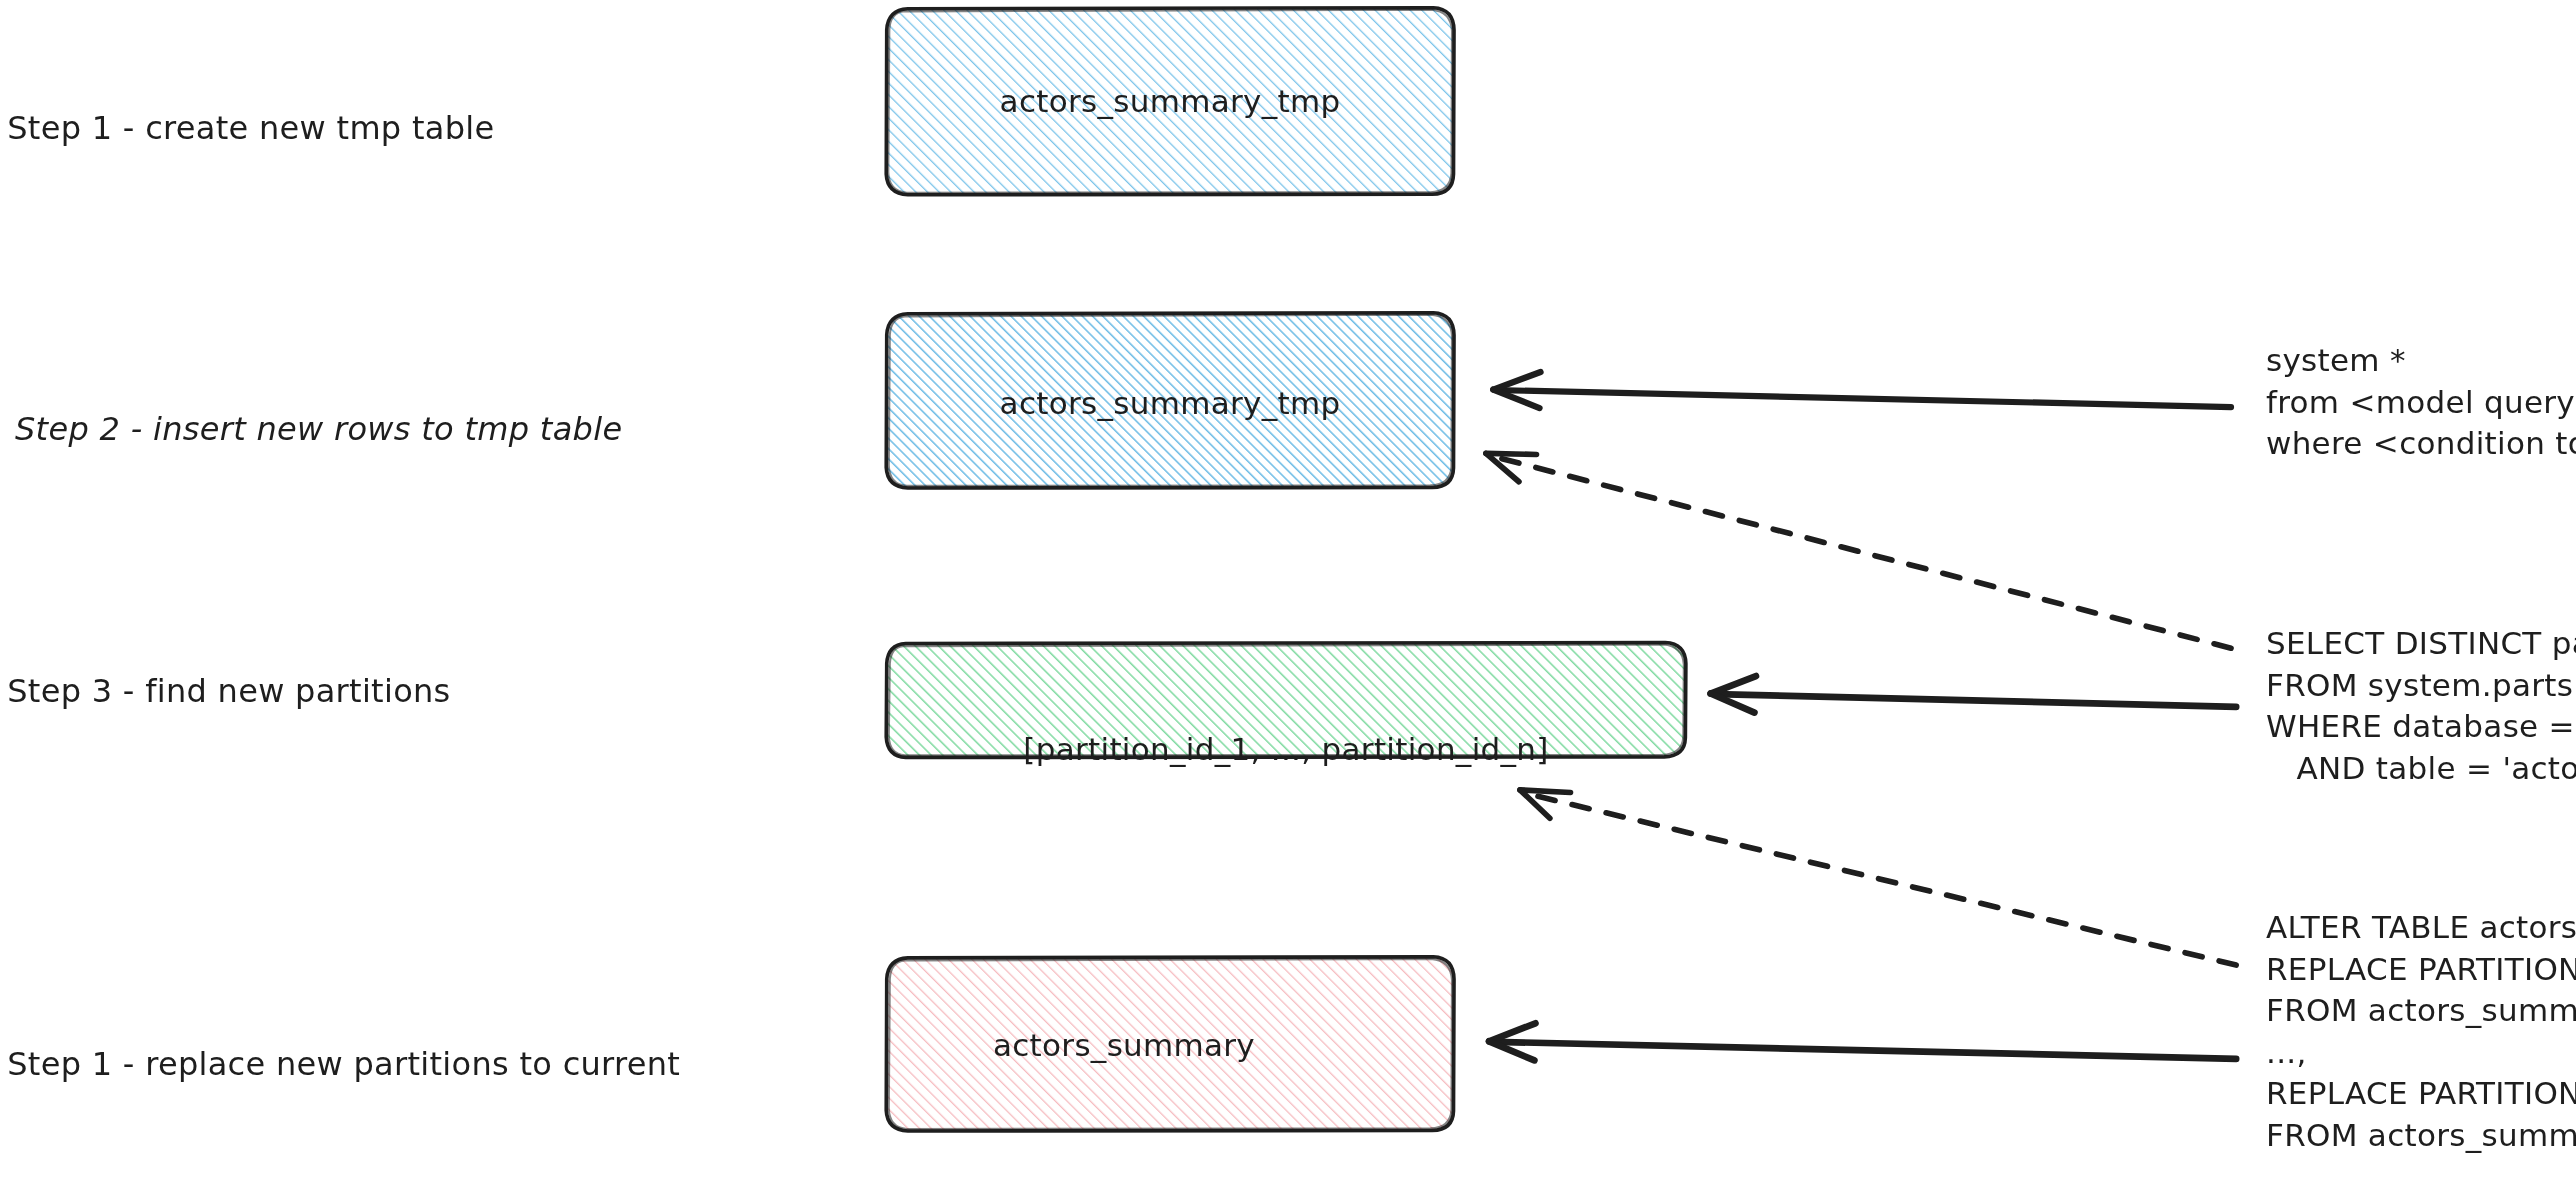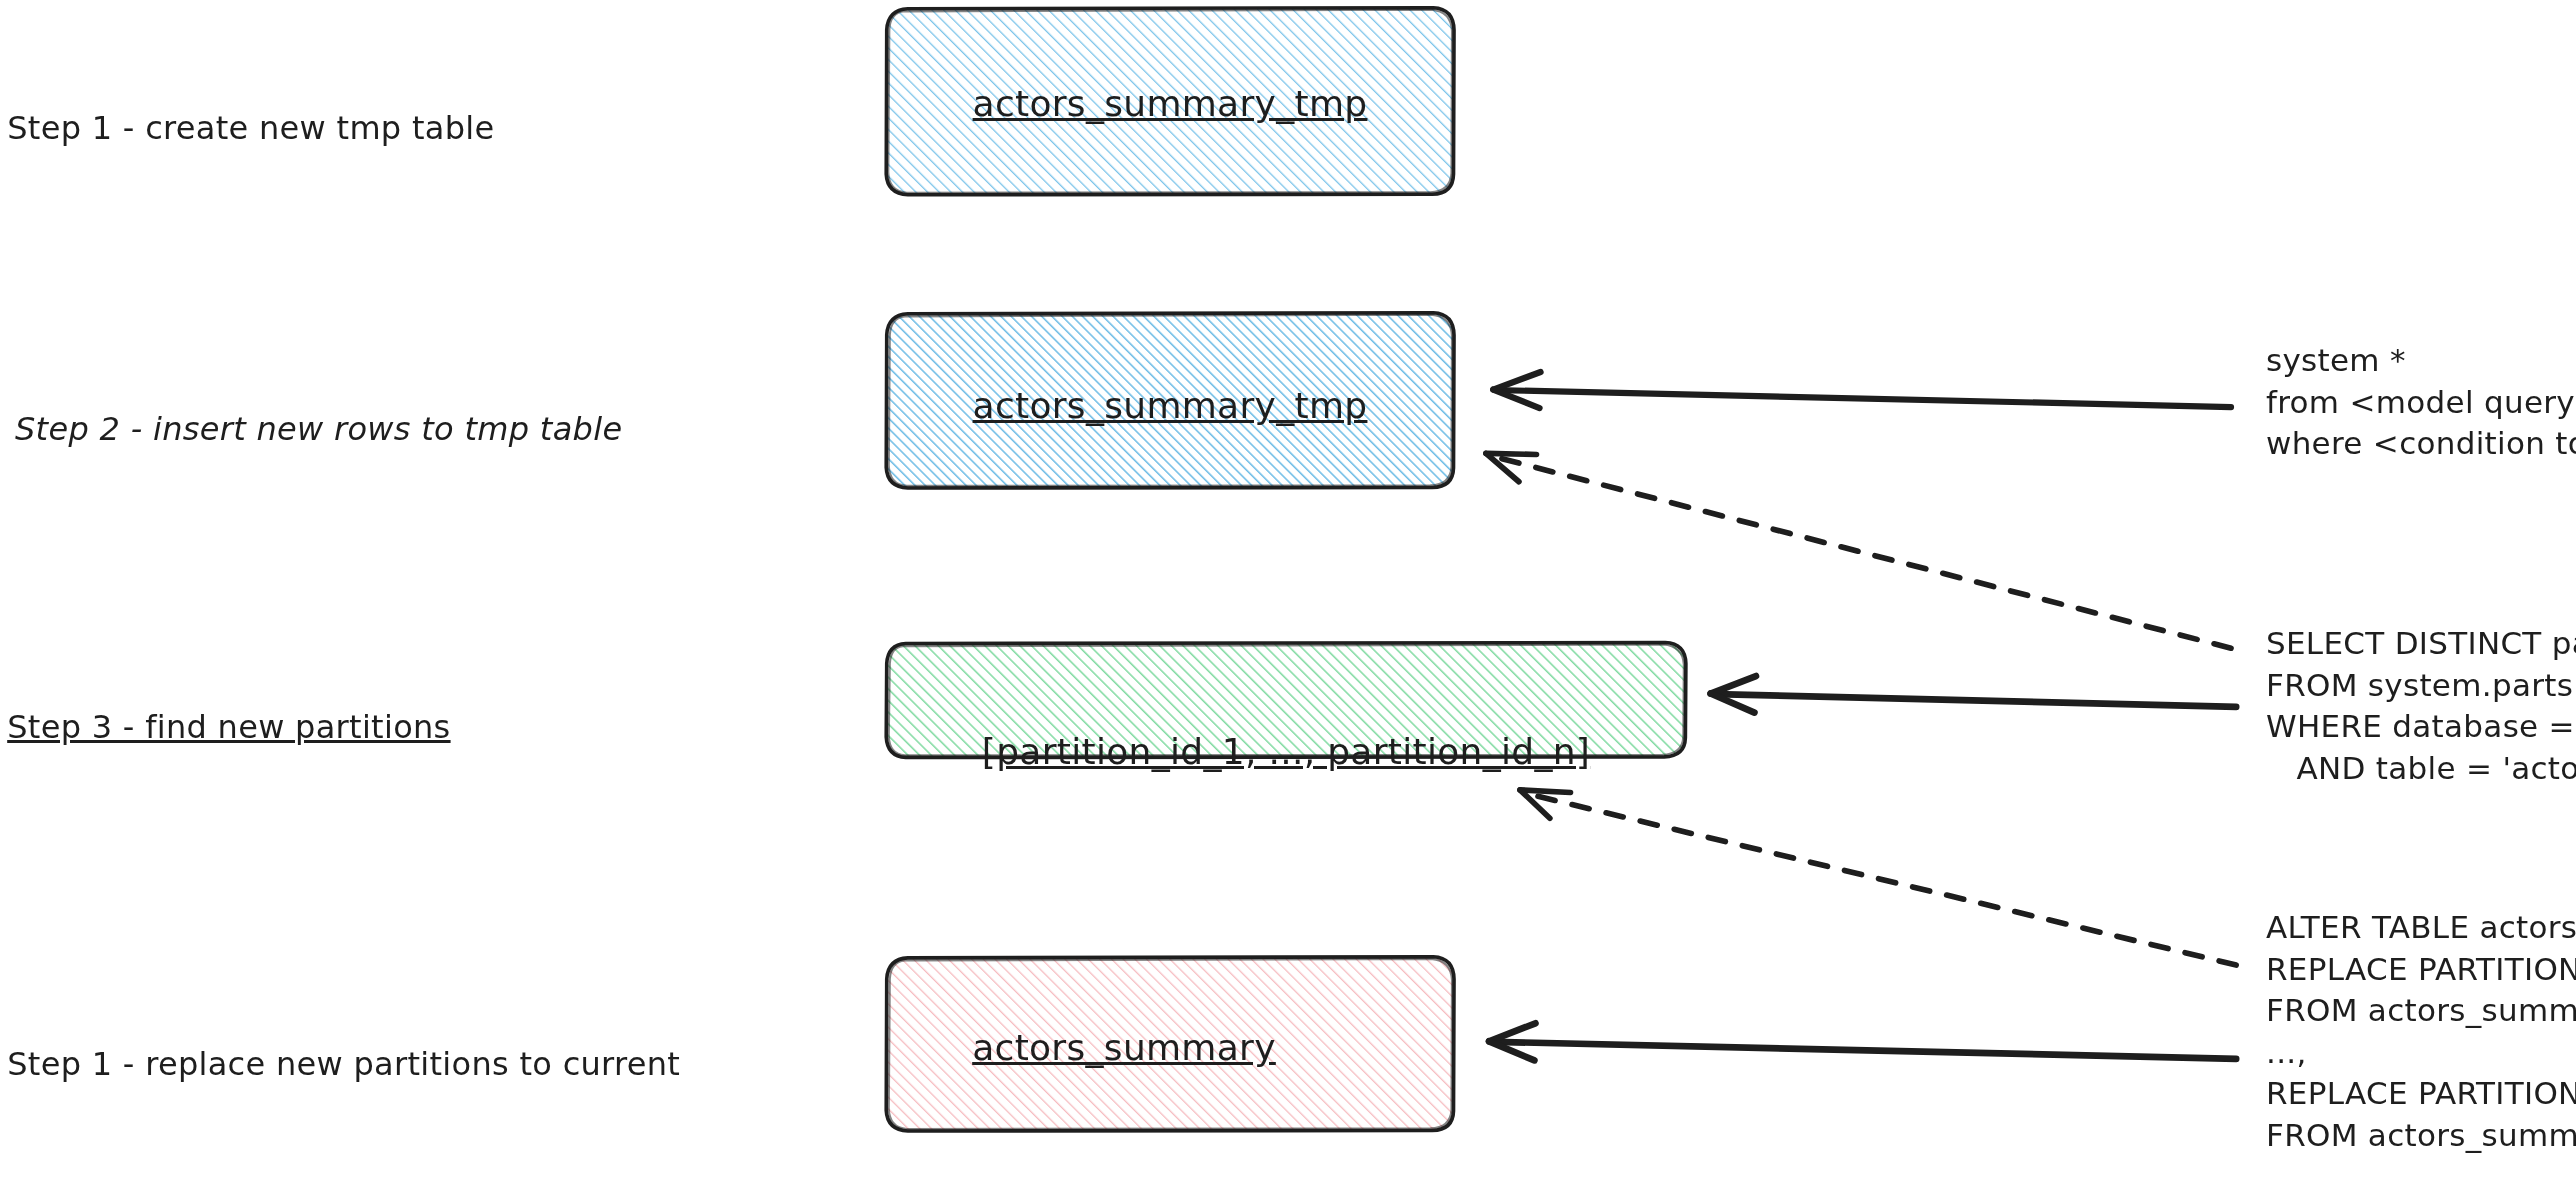--- a/index.html
+++ b/index.html
@@ -29,26 +29,25 @@
     position: absolute;
     font-size: 32px;
     line-height: 1.25;
     color: #1e1e1e;
     white-space: nowrap;
     letter-spacing: 0.3px;
     margin-top: 24px;
   }
   .node-label {
     position: absolute;
-    font-size: 36px;
+    font-size: 31px;
     color: #1e1e1e;
     white-space: nowrap;
     text-align: center;
     letter-spacing: 0.3px;
-    text-decoration: underline;
   }
   .code-block {
     position: absolute;
     font-size: 31px;
     line-height: 1.34;
     color: #1e1e1e;
     white-space: pre;
     letter-spacing: 0.3px;
   }
 </style>
@@ -149,21 +148,21 @@
 
     <g>
       <path d="M4340,2055 L2900,2022" stroke="#1e1e1e" stroke-width="13" stroke-linecap="round" fill="none"></path>
       <path d="M2890,2021 L2980,1986" stroke="#1e1e1e" stroke-width="13" stroke-linecap="round" fill="none"></path>
       <path d="M2890,2021 L2978,2058" stroke="#1e1e1e" stroke-width="13" stroke-linecap="round" fill="none"></path>
     </g>
   </svg>
 
   <div class="step-label" style="left:7.2px; top:84px;">Step 1 - create new tmp table</div>
   <div class="step-label" style="left:15px; top:385px;font-style:italic;">Step 2 - insert new rows to tmp table</div>
-  <div class="step-label" style="left:7.2px; top:683px;text-decoration:underline;">Step 3 - find new partitions</div>
+  <div class="step-label" style="left:7.2px; top:647px;">Step 3 - find new partitions</div>
   <div class="step-label" style="left:7.2px; top:1020px;">Step 1 - replace new partitions to current</div>
 
   <div class="node-label" style="left:886px; top:83px; width:568px;">actors_summary_tmp</div>
   <div class="node-label" style="left:886px; top:385px; width:568px;">actors_summary_tmp</div>
   <div class="node-label" style="left:886px; top:683px; width:800px;margin-top:48px;">[partition_id_1, ..., partition_id_n]</div>
   <div class="node-label" style="left:886px; top:1027px; width:476px;">actors_summary</div>
 
   <div class="code-block" style="left:2266px; top:340px;"><span>system *</span>
 <span>from &lt;model query&gt;</span>
 <span>where &lt;condition to identify new&gt;</span></div>

